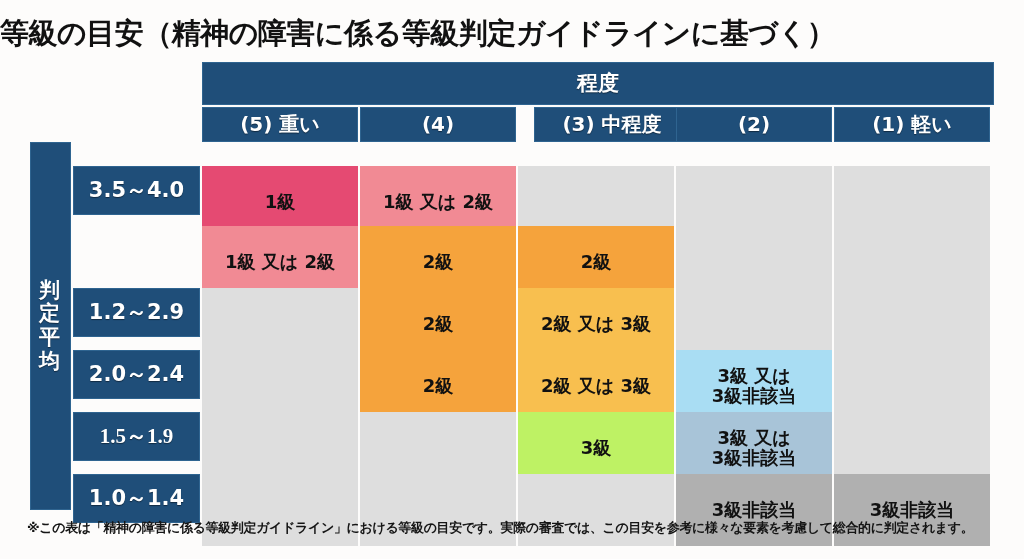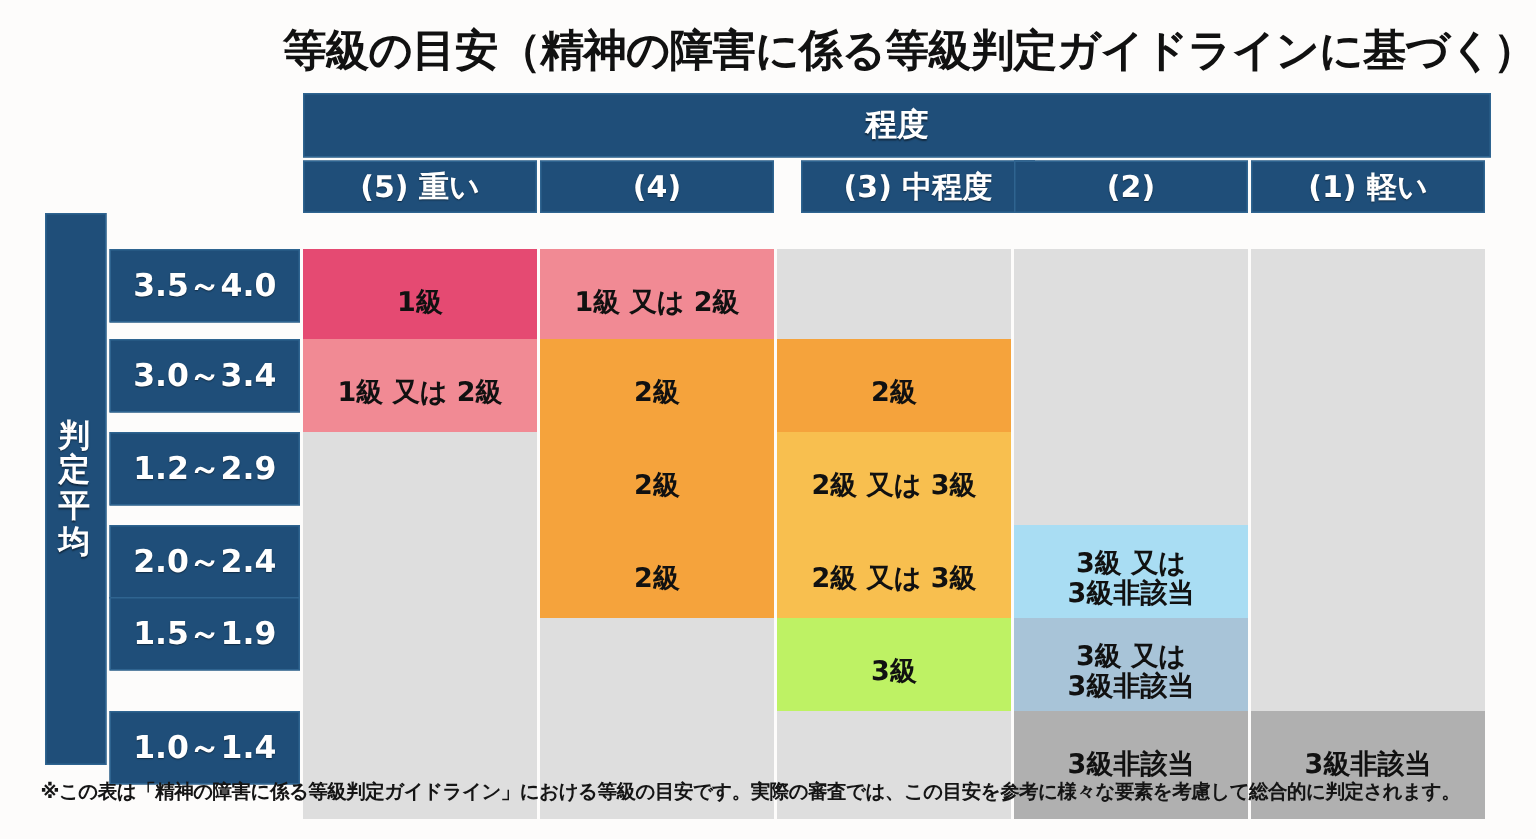--- a/index.html
+++ b/index.html
@@ -13,21 +13,21 @@
     font-family: "DejaVu Sans", "Liberation Sans", sans-serif;
     overflow: hidden;
     position: relative;
   }
 
   #page-title {
     position: absolute;
     left: 0;
     top: 14px;
     width: 1024px;
-    text-align: right;
+    text-align: left;
     font-size: 29px;
     font-weight: bold;
     color: #111111;
     letter-spacing: -0.5px;
     white-space: nowrap;
   }
 
   #grid {
     position: absolute;
     left: 30px;
@@ -129,40 +129,39 @@
     <div class="cell navy col-head" style="left: 330px; width: 156px;">(4)</div>
     <div class="cell navy col-head" style="left: 488px; width: 156px; margin-left: 16px;">(3) 中程度</div>
     <div class="cell navy col-head" style="left: 646px; width: 156px;">(2)</div>
     <div class="cell navy col-head" style="left: 804px; width: 156px;">(1) 軽い</div>
     <div class="cell navy row-head" style="top: 104px;">3.5～4.0</div>
     <div class="cell data" style="left: 172px; top: 104px; background: rgb(229, 74, 114);">1級</div>
     <div class="cell data" style="left: 330px; top: 104px; background: rgb(241, 138, 148);">1級 又は 2級</div>
     <div class="cell data" style="left: 488px; top: 104px; background: rgb(222, 222, 222);"></div>
     <div class="cell data" style="left: 646px; top: 104px; background: rgb(222, 222, 222);"></div>
     <div class="cell data" style="left: 804px; top: 104px; background: rgb(222, 222, 222);"></div>
-    <div class="cell navy row-head" style="top: 164px;">3.0～3.4</div>
     <div class="cell data" style="left: 172px; top: 164px; background: rgb(241, 138, 148);">1級 又は 2級</div>
     <div class="cell data" style="left: 330px; top: 164px; background: rgb(245, 163, 60);">2級</div>
     <div class="cell data" style="left: 488px; top: 164px; background: rgb(245, 163, 60);">2級</div>
     <div class="cell data" style="left: 646px; top: 164px; background: rgb(222, 222, 222);"></div>
     <div class="cell data" style="left: 804px; top: 164px; background: rgb(222, 222, 222);"></div>
     <div class="cell navy row-head" style="top: 226px;">1.2～2.9</div>
     <div class="cell data" style="left: 172px; top: 226px; background: rgb(222, 222, 222);"></div>
     <div class="cell data" style="left: 330px; top: 226px; background: rgb(245, 163, 60);">2級</div>
     <div class="cell data" style="left: 488px; top: 226px; background: rgb(248, 191, 79);">2級 又は 3級</div>
     <div class="cell data" style="left: 646px; top: 226px; background: rgb(222, 222, 222);"></div>
     <div class="cell data" style="left: 804px; top: 226px; background: rgb(222, 222, 222);"></div>
     <div class="cell navy row-head" style="top: 288px;">2.0～2.4</div>
     <div class="cell data" style="left: 172px; top: 288px; background: rgb(222, 222, 222);"></div>
     <div class="cell data" style="left: 330px; top: 288px; background: rgb(245, 163, 60);">2級</div>
     <div class="cell data" style="left: 488px; top: 288px; background: rgb(248, 191, 79);">2級 又は 3級</div>
     <div class="cell data two-line" style="left: 646px; top: 288px; background: rgb(169, 221, 243);">3級 又は
 3級非該当</div>
     <div class="cell data" style="left: 804px; top: 288px; background: rgb(222, 222, 222);"></div>
-    <div class="cell navy row-head" style="top: 336px;">1.5～1.9</div>
+    <div class="cell navy row-head" style="top: 350px; font-family: Liberation Serif, serif;">1.5～1.9</div>
     <div class="cell data" style="left: 172px; top: 350px; background: rgb(222, 222, 222);"></div>
     <div class="cell data" style="left: 330px; top: 350px; background: rgb(222, 222, 222);"></div>
     <div class="cell data" style="left: 488px; top: 350px; background: #bef264;">3級</div>
     <div class="cell data two-line" style="left: 646px; top: 350px; background: rgb(168, 196, 216);">3級 又は
 3級非該当</div>
     <div class="cell data" style="left: 804px; top: 350px; background: rgb(222, 222, 222);"></div>
     <div class="cell navy row-head" style="top: 412px;">1.0～1.4</div>
     <div class="cell data" style="left: 172px; top: 412px; background: rgb(222, 222, 222);"></div>
     <div class="cell data" style="left: 330px; top: 412px; background: rgb(222, 222, 222);"></div>
     <div class="cell data" style="left: 488px; top: 412px; background: rgb(222, 222, 222);"></div>

